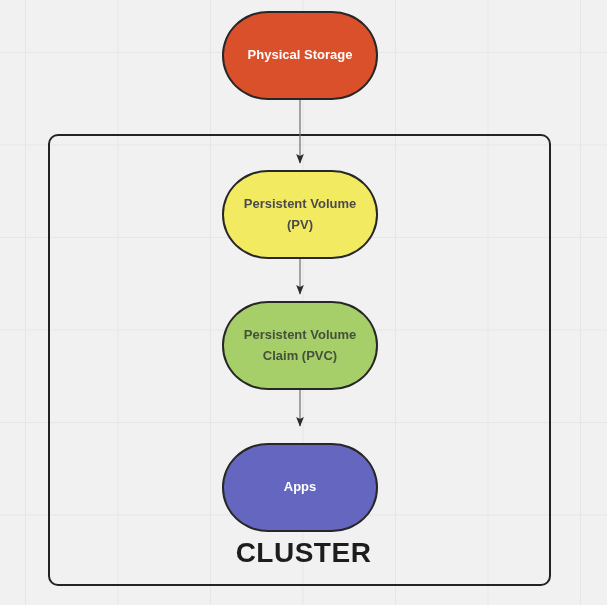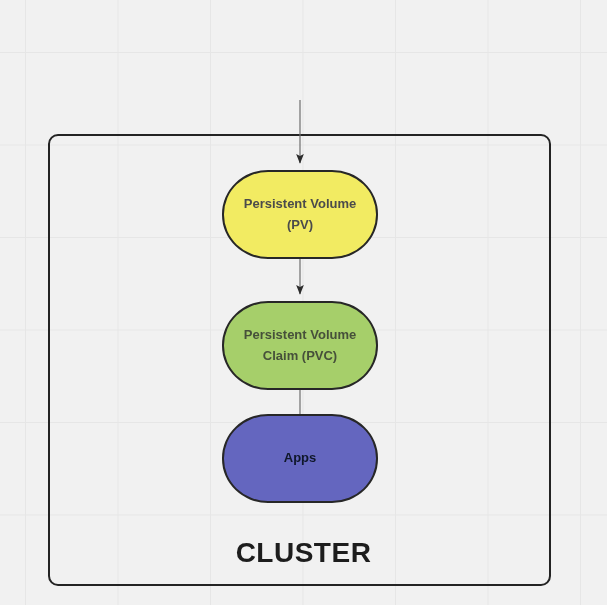--- a/index.html
+++ b/index.html
@@ -70,21 +70,21 @@
     z-index: 3;
   }
   .node-label {
     display: block;
     padding: 0 10px;
     white-space: pre-line;
   }
   .node-physical  { top: 11px;  background: #d9502a; color: #ffffff; }
   .node-pv        { top: 170px; background: #f2eb62; color: #4b4b4b; }
   .node-pvc       { top: 301px; background: #a6cf6a; color: #46503a; }
-  .node-apps      { top: 414px; background: #6466bf; color: #0f172a; text-align: right; }
+  .node-apps      { top: 443px; background: #6466bf; color: #ffffff; text-align: right; }
 
   
   #edges {
     position: absolute;
     inset: 0;
     z-index: 2;
     pointer-events: none;
   }
 </style>
 </head>
@@ -98,20 +98,23 @@
     <defs>
       <marker id="arrowhead" markerWidth="9" markerHeight="9" refX="7.4" refY="3.2" orient="auto" markerUnits="strokeWidth">
         <path d="M0,0 L8,3.2 L0,6.4 L1.6,3.2 z" fill="#2b2b2b"></path>
       </marker>
     </defs>
     <line x1="300" y1="100" x2="300" y2="163" stroke="#6f6f6f" stroke-width="1.2" marker-end="url(#arrowhead)"></line>
     <line x1="300" y1="259" x2="300" y2="294" stroke="#6f6f6f" stroke-width="1.2" marker-end="url(#arrowhead)"></line>
     <line x1="300" y1="390" x2="300" y2="426" stroke="#6f6f6f" stroke-width="1.2" marker-end="url(#arrowhead)"></line>
   </svg>
 
+  <div class="node node-physical">
+    <span class="node-label">Physical Storage</span>
+  </div>
 
   <div class="node node-pv">
     <span class="node-label">Persistent Volume
 (PV)</span>
   </div>
 
   <div class="node node-pvc">
     <span class="node-label">Persistent Volume
 Claim (PVC)</span>
   </div>

